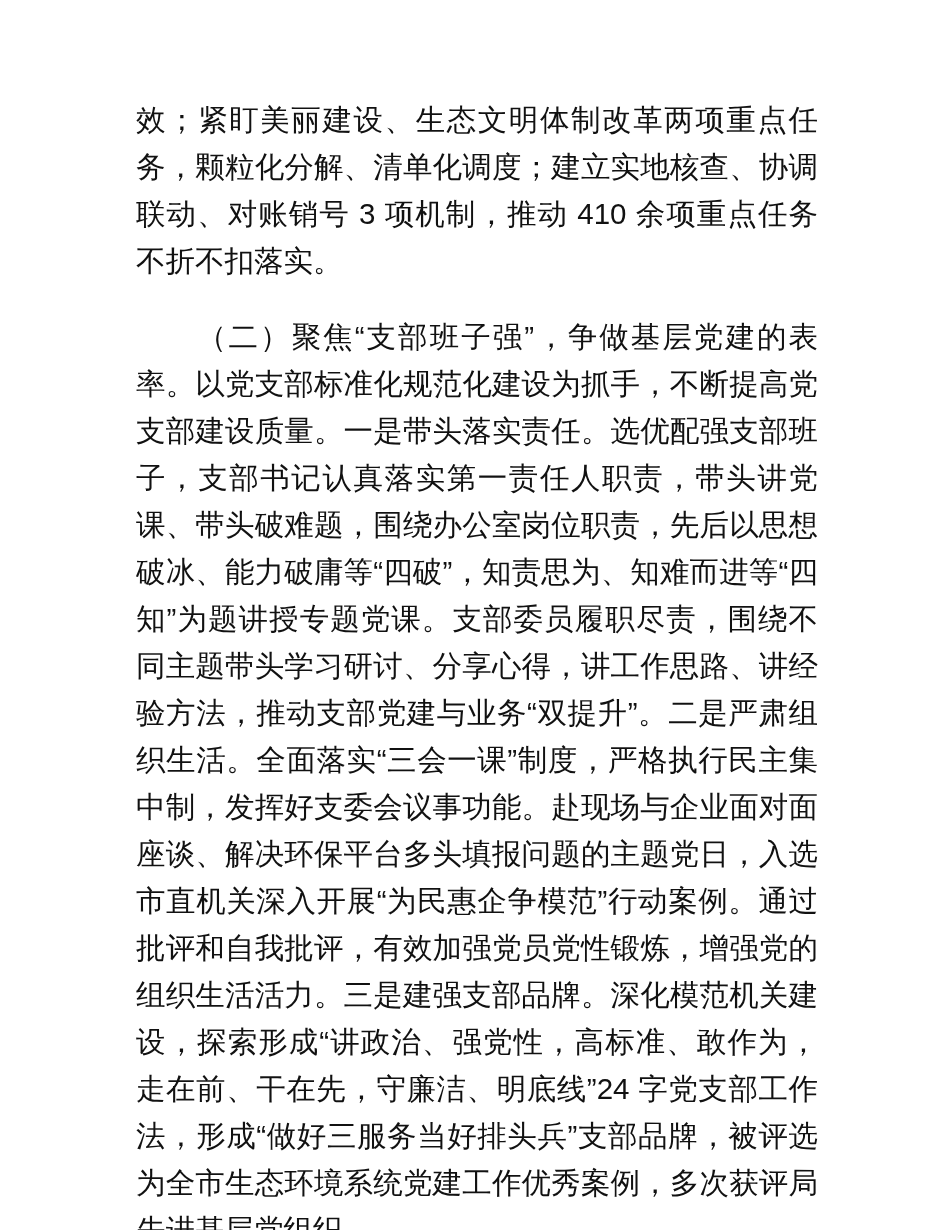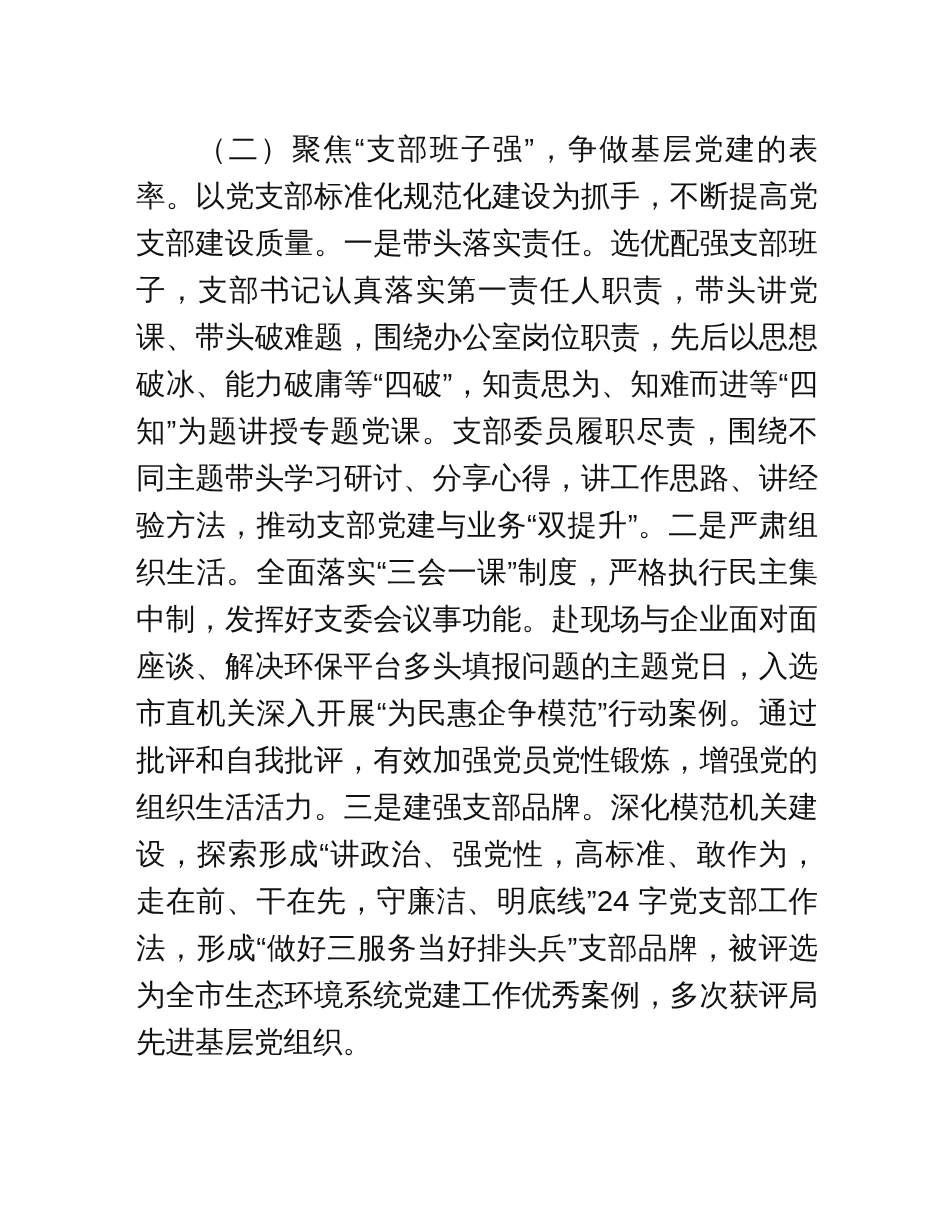--- a/index.html
+++ b/index.html
@@ -54,17 +54,18 @@
   .para.gap-before {
     margin-top: 29px;
   }
 </style>
 </head>
 <body>
 
 <div id="page" style="background: rgb(255, 255, 255);">
   <div id="text-block">
 
+    <p class="para" style="color: rgb(17, 17, 17);">效；紧盯美丽建设、生态文明体制改革两项重点任务，颗粒化分解、清单化调度；建立实地核查、协调联动、对账销号 3 项机制，推动 410 余项重点任务不折不扣落实。</p>
 
     <p class="para indent gap-before" style="color: rgb(17, 17, 17);">（二）聚焦“支部班子强”，争做基层党建的表率。以党支部标准化规范化建设为抓手，不断提高党支部建设质量。一是带头落实责任。选优配强支部班子，支部书记认真落实第一责任人职责，带头讲党课、带头破难题，围绕办公室岗位职责，先后以思想破冰、能力破庸等“四破”，知责思为、知难而进等“四知”为题讲授专题党课。支部委员履职尽责，围绕不同主题带头学习研讨、分享心得，讲工作思路、讲经验方法，推动支部党建与业务“双提升”。二是严肃组织生活。全面落实“三会一课”制度，严格执行民主集中制，发挥好支委会议事功能。赴现场与企业面对面座谈、解决环保平台多头填报问题的主题党日，入选市直机关深入开展“为民惠企争模范”行动案例。通过批评和自我批评，有效加强党员党性锻炼，增强党的组织生活活力。三是建强支部品牌。深化模范机关建设，探索形成“讲政治、强党性，高标准、敢作为，走在前、干在先，守廉洁、明底线”24 字党支部工作法，形成“做好三服务当好排头兵”支部品牌，被评选为全市生态环境系统党建工作优秀案例，多次获评局先进基层党组织。</p>
 
   </div>
 </div>
 
 </body></html>

